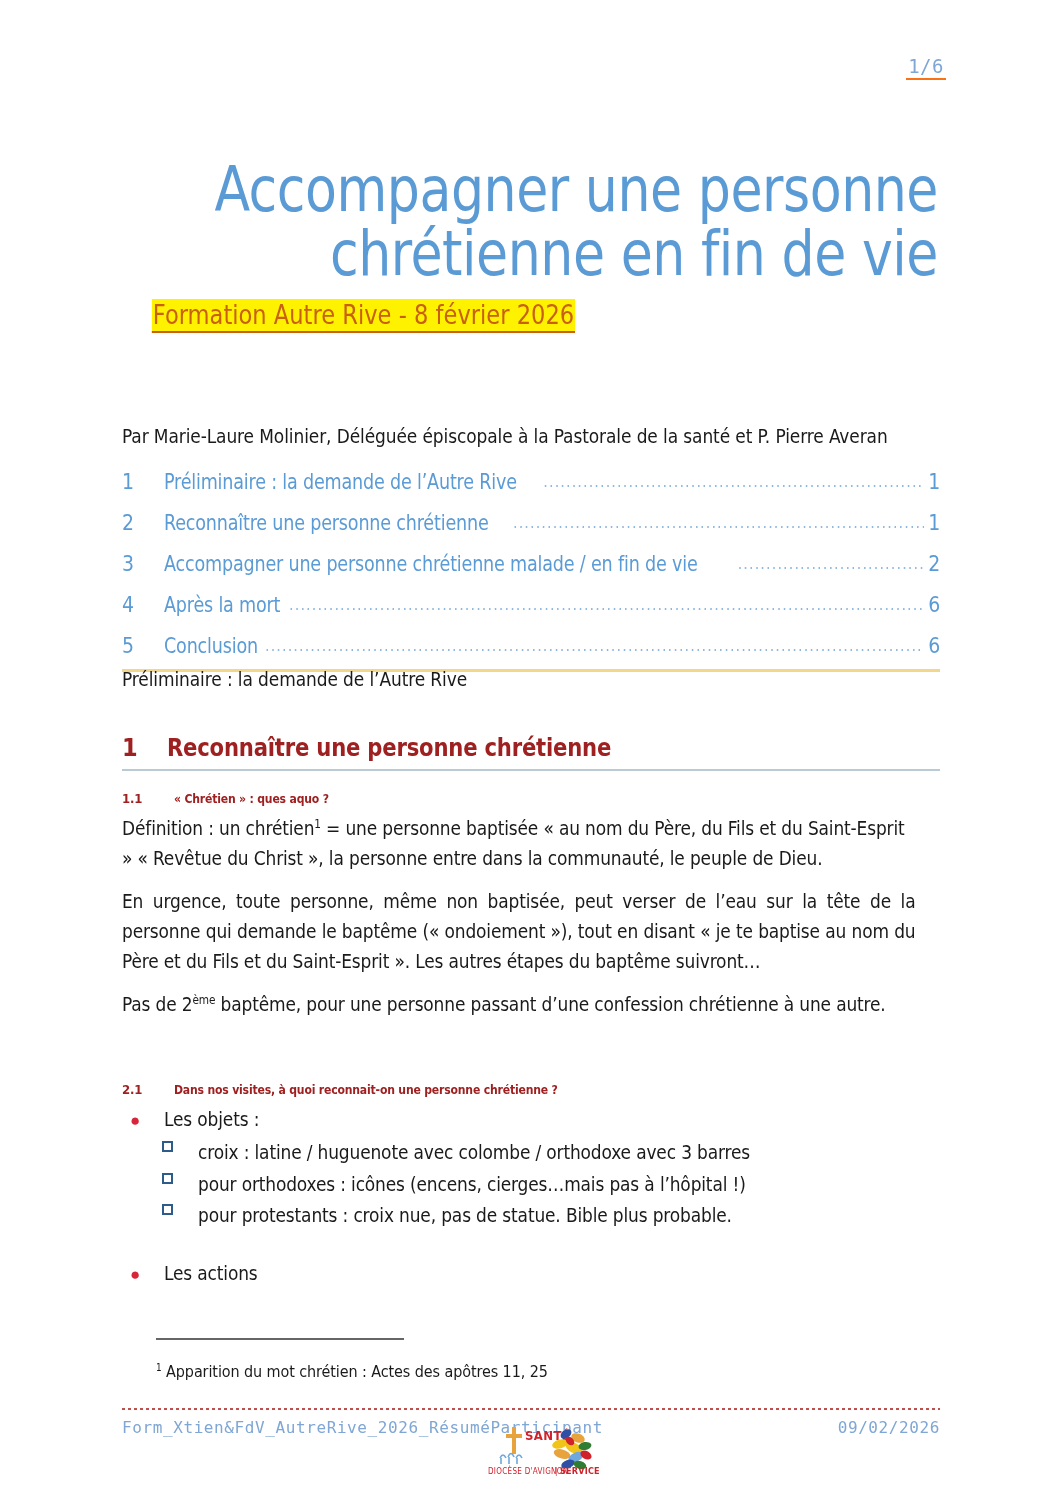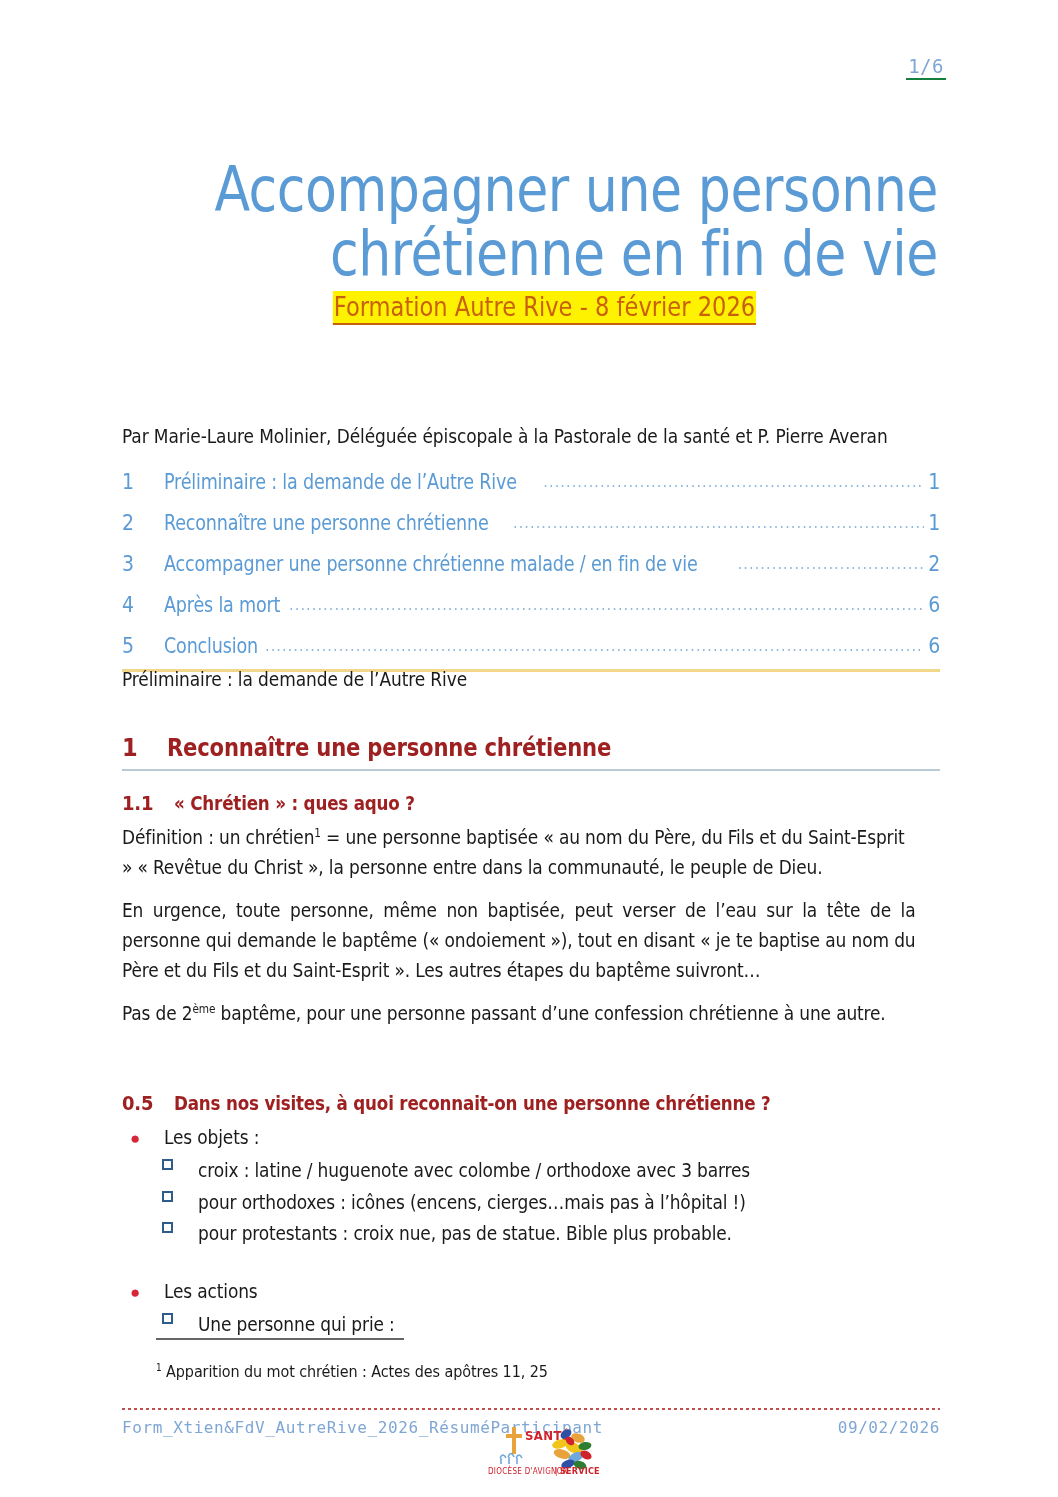--- a/index.html
+++ b/index.html
@@ -26,21 +26,21 @@
     top: 56px;
     right: 112px;
     text-align: right;
   }
   .page-number {
     display: inline-block;
     font-family: "DejaVu Sans Mono", monospace;
     font-size: 19px;
     letter-spacing: 0.5px;
     color: #7FA6D4;
-    border-bottom: 2px solid #15803d;
+    border-bottom: 2px solid #f97316;
     padding: 0 2px 1px 2px;
     line-height: 1.1;
   }
 
   
   .title-block {
     position: absolute;
     top: 158px;
     left: 120px;
     width: 818px;
@@ -52,22 +52,22 @@
     line-height: 1.02;
     font-weight: 400;
     color: #5B9BD5;
     letter-spacing: -0.5px;
     transform: scaleX(0.92);
     transform-origin: right center;
     white-space: pre-line;
     margin: 0;
   }
   .doc-subtitle-line {
-    margin-top: 4px;
-    text-align: center;
+    margin-top: 12px;
+    text-align: left;
   }
   .doc-subtitle {
     display: inline-block;
     font-family: "DejaVu Sans Condensed", "Liberation Sans Narrow", "Liberation Sans", sans-serif;
     font-size: 27px;
     font-weight: 400;
     color: #C8600D;
     background: #FFF200;
     border-bottom: 2px solid #C8600D;
     padding: 0 1px;
@@ -170,21 +170,21 @@
     height: 2px;
     background: #B8CBD4;
     width: 818px;
     margin-top: 7px;
   }
   .h2-row {
     display: flex;
     align-items: baseline;
     color: #9E2020;
     font-family: "DejaVu Sans Condensed", "Liberation Sans Narrow", "Liberation Sans", sans-serif;
-    font-size: 20px;
+    font-size: 13px;
     font-weight: 700;
     letter-spacing: -0.2px;
     margin-bottom: 8px;
   }
   .h2-num { width: 52px; flex: 0 0 52px; }
   .h2-text { transform: scaleX(0.93); transform-origin: left center; }
 
   p.body {
     font-family: "DejaVu Sans Condensed", "Liberation Sans Narrow", "Liberation Sans", sans-serif;
     font-size: 19.5px;
@@ -387,21 +387,21 @@
 
     <p class="body"><span>Définition : un chrétien</span><sup>1</sup><span> = une personne baptisée « au nom du Père, du Fils et du Saint-Esprit » « Revêtue du Christ », la personne entre dans la communauté, le peuple de Dieu.</span></p>
 
     <p class="body justify">En urgence, toute personne, même non baptisée, peut verser de l’eau sur la tête de la personne qui demande le baptême (« ondoiement »), tout en disant « je te baptise au nom du Père et du Fils et du Saint-Esprit ». Les autres étapes du baptême suivront…</p>
 
     <p class="body"><span>Pas de 2</span><sup>ème</sup><span> baptême, pour une personne passant d’une confession chrétienne à une autre.</span></p>
 
     <div class="spacer-lg"></div>
 
     <div class="h2-row">
-      <span class="h2-num">0.5</span>
+      <span class="h2-num">2.1</span>
       <span class="h2-text">Dans nos visites, à quoi reconnait-on une personne chrétienne ?</span>
     </div>
 
     <div class="bullet-item">
       <span class="bullet-dot">●</span>
       <span class="bullet-text">Les objets :</span>
     </div>
 
     <div class="sub-item">
       <span class="sub-box"><span class="sq"></span></span>
@@ -414,24 +414,20 @@
     <div class="sub-item">
       <span class="sub-box"><span class="sq"></span></span>
       <span class="sub-text">pour protestants : croix nue, pas de statue. Bible plus probable.</span>
     </div>
 
     <div class="group-gap"></div>
 
     <div class="bullet-item">
       <span class="bullet-dot">●</span>
       <span class="bullet-text">Les actions</span>
-    </div>
-    <div class="sub-item">
-      <span class="sub-box"><span class="sq"></span></span>
-      <span class="sub-text">Une personne qui prie :</span>
     </div>
 
   </div>
 
   <div class="footnote-area">
     <div class="footnote-rule"></div>
     <div class="footnote-text"><sup>1</sup><span> Apparition du mot chrétien : Actes des apôtres 11, 25</span></div>
   </div>
 
   <div class="footer">

